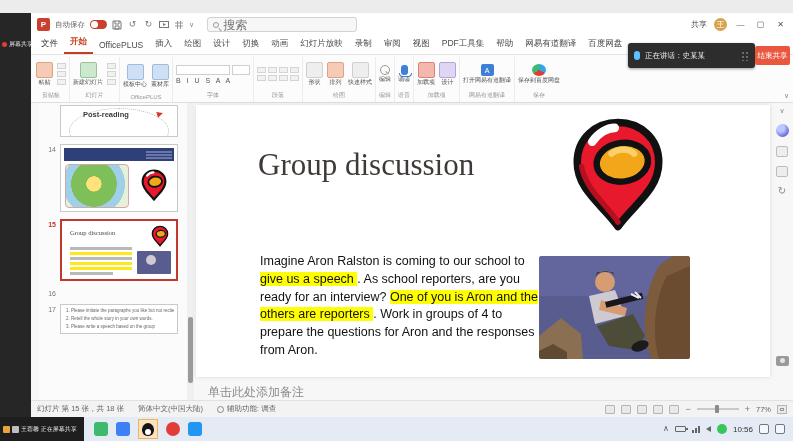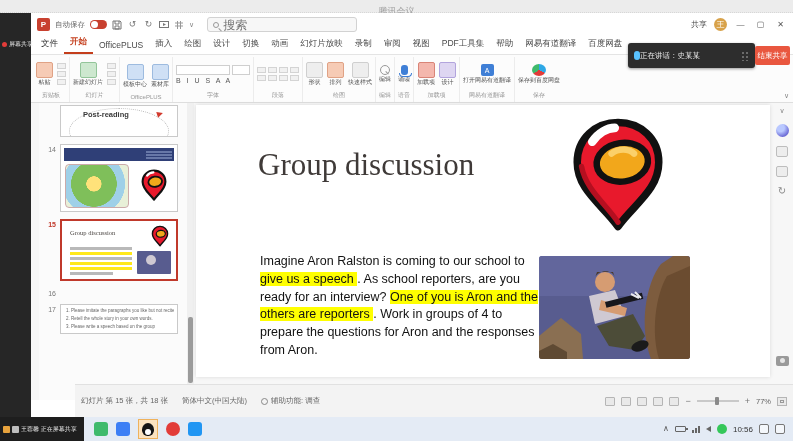--- a/index.html
+++ b/index.html
@@ -65,21 +65,21 @@
   .frow { display:flex; gap:2px; align-items:center; }
   .fbox { height:10px; border:1px solid #cfcfcf; background:#fff; }
   .letters { font-size:7px; color:#555; letter-spacing:2px; white-space:nowrap; }
   .mic { width:7px; height:10px; background:#3f7fd6; border-radius:3px; position:relative; }
   .mic::after { content:""; position:absolute; left:-2px; bottom:-2px; width:11px; height:3px; border:1px solid #3f7fd6; border-top:none; border-radius:0 0 4px 4px; }
   .tri-cloud { width:14px; height:12px; background:conic-gradient(#2ea8e6 0 33%, #e23c39 0 66%, #3fba6c 0); border-radius:50% 50% 50% 50%; }
   .translate { width:13px; height:12px; background:#3f7fd6; border-radius:2px; color:#fff; font-size:7px; display:flex; align-items:center; justify-content:center; }
   .ribbon-collapse { position:absolute; right:4px; bottom:2px; font-size:7px; color:#888; }
 
   
-  .speak-pill { position:absolute; left:628px; top:30px; width:127px; height:25px; background:#2d2d2d; border-radius:3px; z-index:30; display:flex; align-items:center; padding:0 6px; box-shadow:0 1px 3px rgba(0,0,0,.4); }
+  .speak-pill { position:absolute; left:628px; top:30px; width:127px; height:25px; background:#2d2d2d; border-radius:3px; z-index:30; display:flex; align-items:center; gap:5px; padding:0 6px; box-shadow:0 1px 3px rgba(0,0,0,.4); }
   .speak-pill .mic2 { width:6px; height:9px; background:#59c2ff; border-radius:3px; flex:0 0 auto; }
   .speak-pill b { color:#e9e9e9; font-size:7.5px; font-weight:normal; white-space:nowrap; }
   .drag-dots { margin-left:auto; width:8px; height:10px; background:radial-gradient(#6a6a6a 1px, transparent 1.2px); background-size:4px 4px; }
   .stop-share { position:absolute; left:755px; top:33px; width:35px; height:19px; background:#e9573f; border-radius:2px; color:#fff; font-size:7.5px; display:flex; align-items:center; justify-content:center; z-index:31; white-space:nowrap; }
 
   
   .content { position:absolute; left:31px; top:90px; right:0; bottom:17px; background:#f7f7f7; }
 
   
   .thumbs { position:absolute; left:0; top:0; width:155px; bottom:0; background:#fbfbfb; overflow:hidden;margin-left:8px; }
@@ -128,21 +128,21 @@
   
   .rail { position:absolute; right:1px; top:2px; width:20px; bottom:0; display:flex; flex-direction:column; align-items:center; gap:9px; padding-top:2px; }
   .rail .chv { font-size:7px; color:#888; }
   .orb { width:13px; height:13px; border-radius:50%; background:radial-gradient(circle at 35% 30%, #b9c8ff 0 30%, #6f6fd8 70%, #4646a8); }
   .railbox { width:12px; height:11px; border:1px solid #bdbdbd; background:#ededed; border-radius:2px; }
   .sync { font-size:10px; color:#8a8a8a; line-height:1; }
   .cam { margin-top:auto; margin-bottom:34px; width:13px; height:10px; background:#9a9a9a; border-radius:2px; position:relative; }
   .cam::after { content:""; position:absolute; left:4px; top:2px; width:5px; height:5px; border-radius:50%; background:#e6e6e6; }
 
   
-  .status { position:absolute; left:31px; bottom:0; right:0; height:17px; background:#f3f3f3; border-top:1px solid #e1e1e1; display:flex; align-items:center; gap:14px; padding:16px 6px; font-size:7.5px; color:#666;margin-left:44px; }
+  .status { position:absolute; left:31px; bottom:0; right:0; height:17px; background:#f3f3f3; border-top:1px solid #e1e1e1; display:flex; align-items:center; gap:14px; padding:0 6px; font-size:7.5px; color:#666; }
   .status .grp { display:flex; align-items:center; gap:3px; white-space:nowrap; }
   .acc-ico { width:7px; height:7px; border:1px solid #888; border-radius:50%; position:relative; }
   .status-right { margin-left:auto; display:flex; align-items:center; gap:6px; }
   .vico { width:10px; height:9px; border:1px solid #b5b5b5; background:#e9e9e9; border-radius:1px; }
   .zoom-minus,.zoom-plus { font-size:9px; color:#777; }
   .ztrack { width:42px; height:2px; background:#c9c9c9; position:relative; }
   .zknob { position:absolute; left:18px; top:-3px; width:4px; height:8px; background:#8a8a8a; border-radius:1px; }
   .fit { width:10px; height:9px; border:1px solid #b5b5b5; background:#e9e9e9; position:relative; }
   .fit::after { content:""; position:absolute; inset:2px; border:1px solid #999; }
 
@@ -170,23 +170,20 @@
   .spk { width:0; height:0; border-top:3px solid transparent; border-bottom:3px solid transparent; border-right:5px solid #666; }
   .wechat-dot { width:10px; height:10px; border-radius:50%; background:#35c75a; }
   .time { font-size:8px; color:#333; }
   .notif { width:10px; height:10px; border:1px solid #777; border-radius:2px; background:#f4f7fb; }
 </style>
 </head>
 <body>
 
 <div class="screen">
 
-  <div class="meet-bar">
-    <span>腾讯会议</span>
-  </div>
 
   <div class="ppt">
 
     <div class="side-strip">
       <div class="side-status">
         <span class="dot-red"></span>
         <b>屏幕共享</b>
       </div>
     </div>
 

